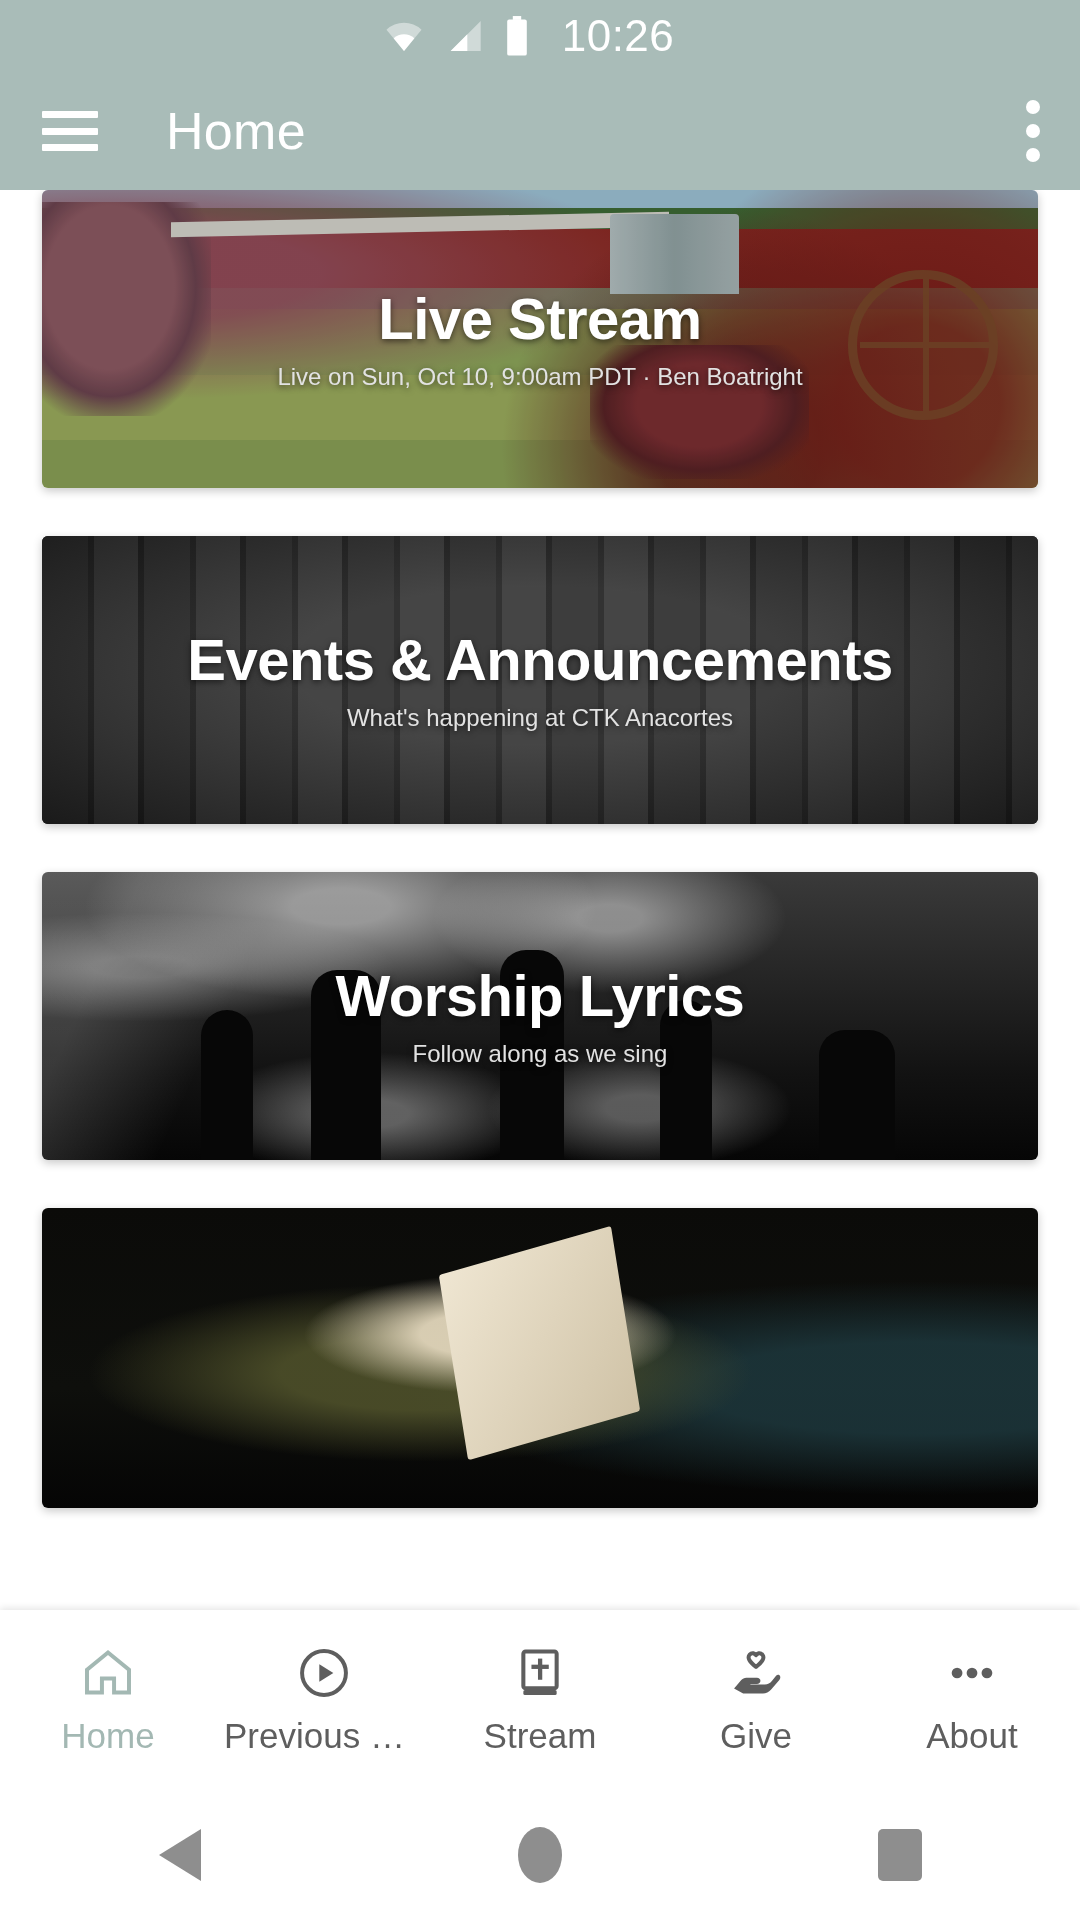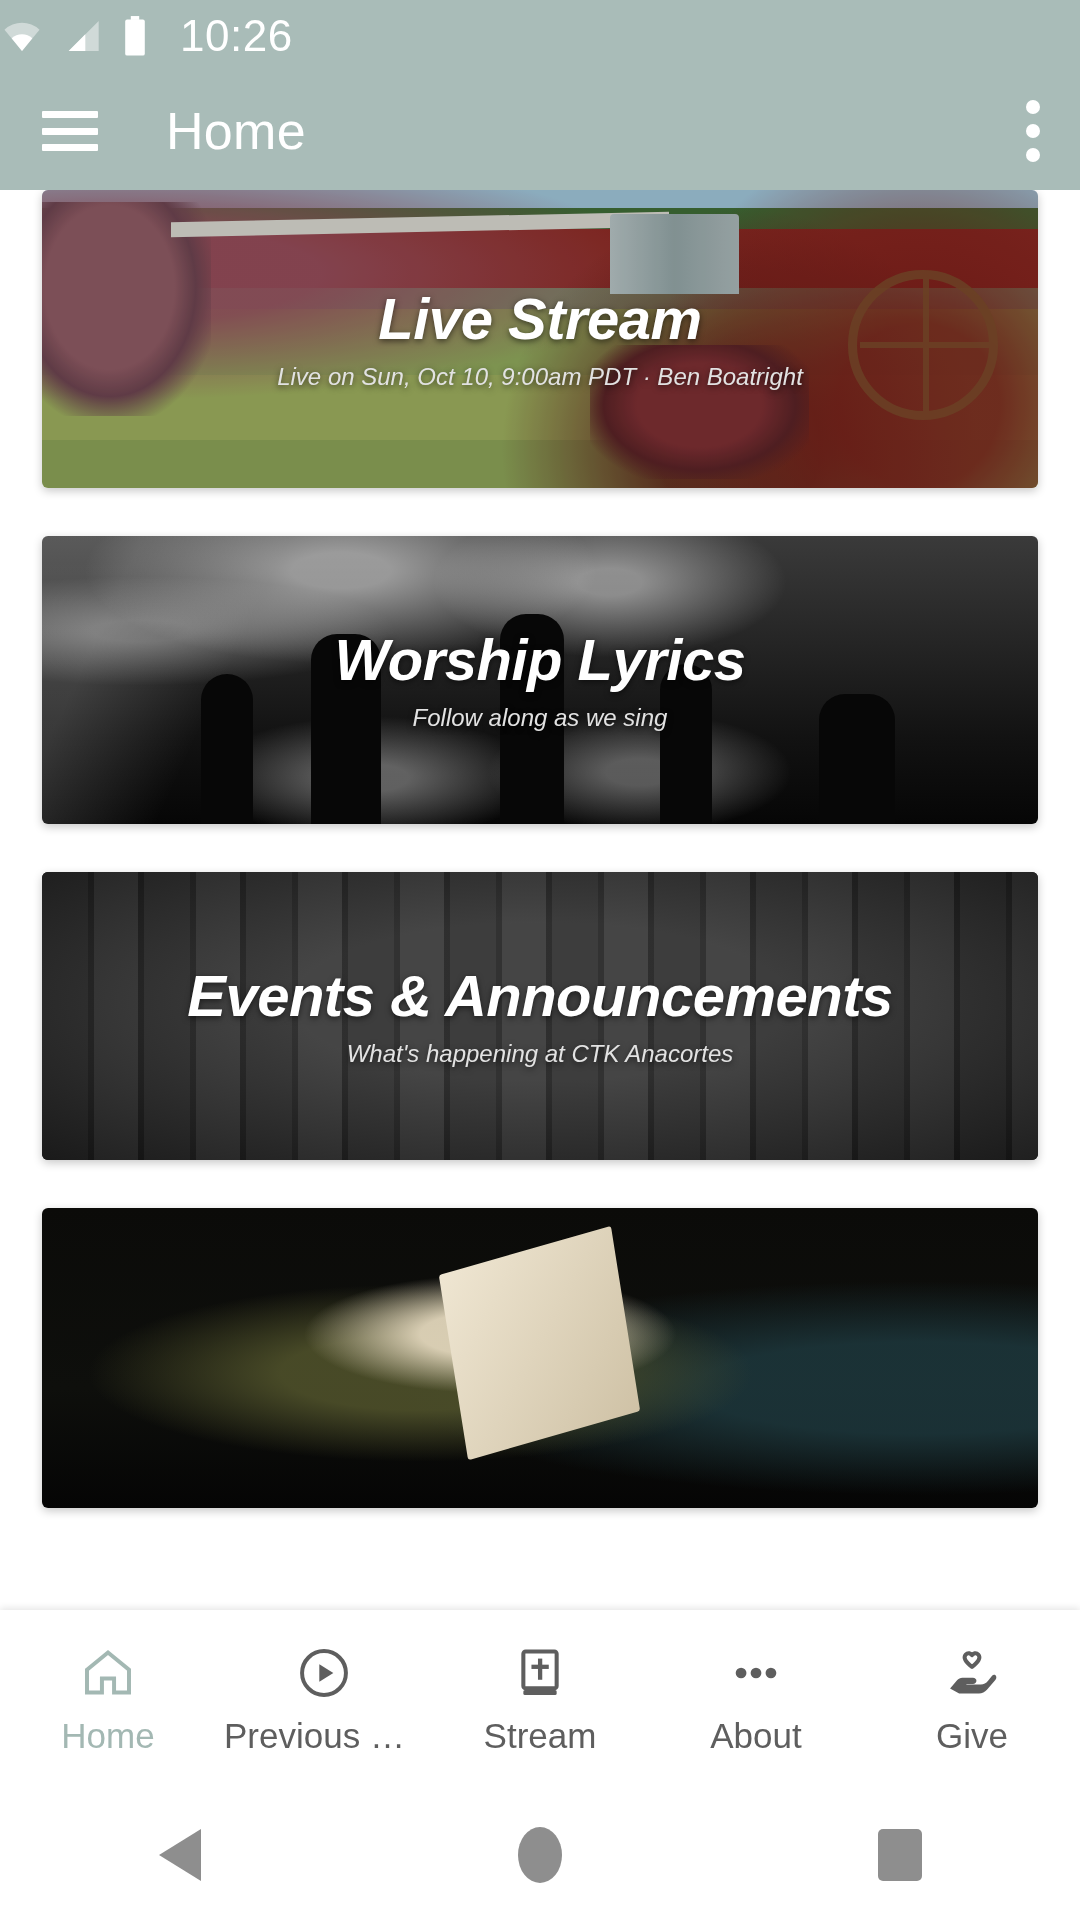--- a/index.html
+++ b/index.html
@@ -7,21 +7,21 @@
     width:1080px; height:1920px;
     font-family:"Liberation Sans", sans-serif;
     background:#ffffff; overflow:hidden;
   }
   #app { position:relative; width:1080px; height:1920px; background:#fff; }
 
   
   .statusbar{
     position:absolute; top:0; left:0; width:1080px; height:72px;
     background:#a9bcb8; display:flex; align-items:center;
-    justify-content:flex-start; padding-right:24px;
+    justify-content:center; padding-right:24px;
   }
   .sb-icons{ display:flex; align-items:center; gap:16px; }
   .sb-clock{
     color:#ffffff; font-size:44px; letter-spacing:0.5px; margin-left:14px;
     font-family:"Liberation Sans", sans-serif;
   }
 
   
   .appbar{
     position:absolute; top:72px; left:0; width:1080px; height:118px;
@@ -45,21 +45,21 @@
 
   
   .content{
     position:absolute; top:190px; left:0; width:1080px; height:1430px;
     background:#fff; overflow:hidden;
   }
   .card{
     position:relative; margin:0 42px 48px 42px; border-radius:6px;
     overflow:hidden; box-shadow:0 3px 10px rgba(0,0,0,0.22);
     display:flex; flex-direction:column; align-items:center;
-    justify-content:center; text-align:center;font-style:italic;
+    justify-content:center; text-align:center;
   }
   .card-title{
     position:relative; z-index:3; color:#ffffff; font-weight:bold;
     font-size:58px; text-shadow:0 2px 6px rgba(0,0,0,0.55);
     letter-spacing:-0.5px; line-height:1.1;
   }
   .card-sub{
     position:relative; z-index:3; color:#e2e2e2; font-size:24px;
     margin-top:12px; text-shadow:0 2px 6px rgba(0,0,0,0.6);
     white-space:nowrap;
@@ -231,38 +231,38 @@
         <div class="barn-roof"></div>
         <div class="barn-silo"></div>
         <div class="barn-bush2"></div>
         <div class="barn-wheel"></div>
       </div>
       <div class="scrim"></div>
       <div class="card-title">Live Stream</div>
       <div class="card-sub">Live on Sun, Oct 10, 9:00am PDT · Ben Boatright</div>
     </div>
 
+    <div class="card card-events">
+      <div class="bg bg-wood"></div>
+      <div class="card-title">Events &amp; Announcements</div>
+      <div class="card-sub">What's happening at CTK Anacortes</div>
+    </div>
+
     <div class="card card-worship">
       <div class="bg bg-crowd">
         <div class="crowd-hand" style="left:16%;height:150px;"></div>
         <div class="crowd-hand" style="left:27%;height:190px;width:70px;"></div>
         <div class="crowd-hand" style="left:46%;height:210px;width:64px;"></div>
         <div class="crowd-hand" style="left:62%;height:160px;"></div>
         <div class="crowd-hand" style="left:78%;height:130px;width:76px;"></div>
       </div>
       <div class="card-title">Worship Lyrics</div>
       <div class="card-sub">Follow along as we sing</div>
     </div>
 
-    <div class="card card-events">
-      <div class="bg bg-wood"></div>
-      <div class="card-title">Events &amp; Announcements</div>
-      <div class="card-sub">What's happening at CTK Anacortes</div>
-    </div>
-
     <div class="card card-bible">
       <div class="bg bg-read">
         <div class="read-page"></div>
       </div>
       <div class="card-title"></div>
     </div>
 
   </div>
 
   <div class="bottomnav">
@@ -293,38 +293,38 @@
           <rect x="4.6" y="19.6" width="14.8" height="2.2" rx="0.7" fill="#5e5e5e"></rect>
           <rect x="11.1" y="5.6" width="1.9" height="9.4" fill="#5e5e5e"></rect>
           <rect x="8.2" y="8.3" width="7.7" height="1.9" fill="#5e5e5e"></rect>
         </svg>
       </span>
       <span class="navlabel">Stream</span>
     </div>
 
     <div class="navitem">
       <span class="navicon">
+        <svg width="58" height="56" viewBox="0 0 24 24">
+          <path d="M12 9.4 C9.2 7.2 8.1 5.5 9.3 4.1 C10.3 3 11.5 3.6 12 4.4 C12.5 3.6 13.7 3 14.7 4.1 C15.9 5.5 14.8 7.2 12 9.4 Z" fill="none" stroke="#5e5e5e" stroke-width="1.7" stroke-linejoin="round"></path>
+          <path d="M2.6 18.6 L5.6 15.1 C6.2 14.4 7 14 7.9 14 L12.4 14 C13.3 14 13.9 14.6 13.9 15.3 C13.9 16.1 13.3 16.7 12.4 16.7 L9.6 16.7 L9.6 16.9 L15.8 16.9 C17 16.9 18.1 16.3 18.8 15.4 L20.6 13.2 C21.2 12.5 22.2 12.7 22.4 13.6 C22.5 14.1 22.3 14.6 22 15 L18.4 19.2 C17.5 20.2 16.3 20.8 15 20.8 L6.5 20.8 Z" fill="#5e5e5e"></path>
+        </svg>
+      </span>
+      <span class="navlabel">Give</span>
+    </div>
+
+    <div class="navitem">
+      <span class="navicon">
         <svg width="56" height="56" viewBox="0 0 24 24">
           <circle cx="5.6" cy="12" r="2.3" fill="#5e5e5e"></circle>
           <circle cx="12" cy="12" r="2.3" fill="#5e5e5e"></circle>
           <circle cx="18.4" cy="12" r="2.3" fill="#5e5e5e"></circle>
         </svg>
       </span>
       <span class="navlabel">About</span>
     </div>
-
-    <div class="navitem">
-      <span class="navicon">
-        <svg width="58" height="56" viewBox="0 0 24 24">
-          <path d="M12 9.4 C9.2 7.2 8.1 5.5 9.3 4.1 C10.3 3 11.5 3.6 12 4.4 C12.5 3.6 13.7 3 14.7 4.1 C15.9 5.5 14.8 7.2 12 9.4 Z" fill="none" stroke="#5e5e5e" stroke-width="1.7" stroke-linejoin="round"></path>
-          <path d="M2.6 18.6 L5.6 15.1 C6.2 14.4 7 14 7.9 14 L12.4 14 C13.3 14 13.9 14.6 13.9 15.3 C13.9 16.1 13.3 16.7 12.4 16.7 L9.6 16.7 L9.6 16.9 L15.8 16.9 C17 16.9 18.1 16.3 18.8 15.4 L20.6 13.2 C21.2 12.5 22.2 12.7 22.4 13.6 C22.5 14.1 22.3 14.6 22 15 L18.4 19.2 C17.5 20.2 16.3 20.8 15 20.8 L6.5 20.8 Z" fill="#5e5e5e"></path>
-        </svg>
-      </span>
-      <span class="navlabel">Give</span>
-    </div>
   </div>
 
   <div class="sysnav">
     <div class="sysbtn">
         <div class="sys-back"></div>
       </div>
     <div class="sysbtn">
         <div class="sys-home"></div>
       </div>
     <div class="sysbtn">

